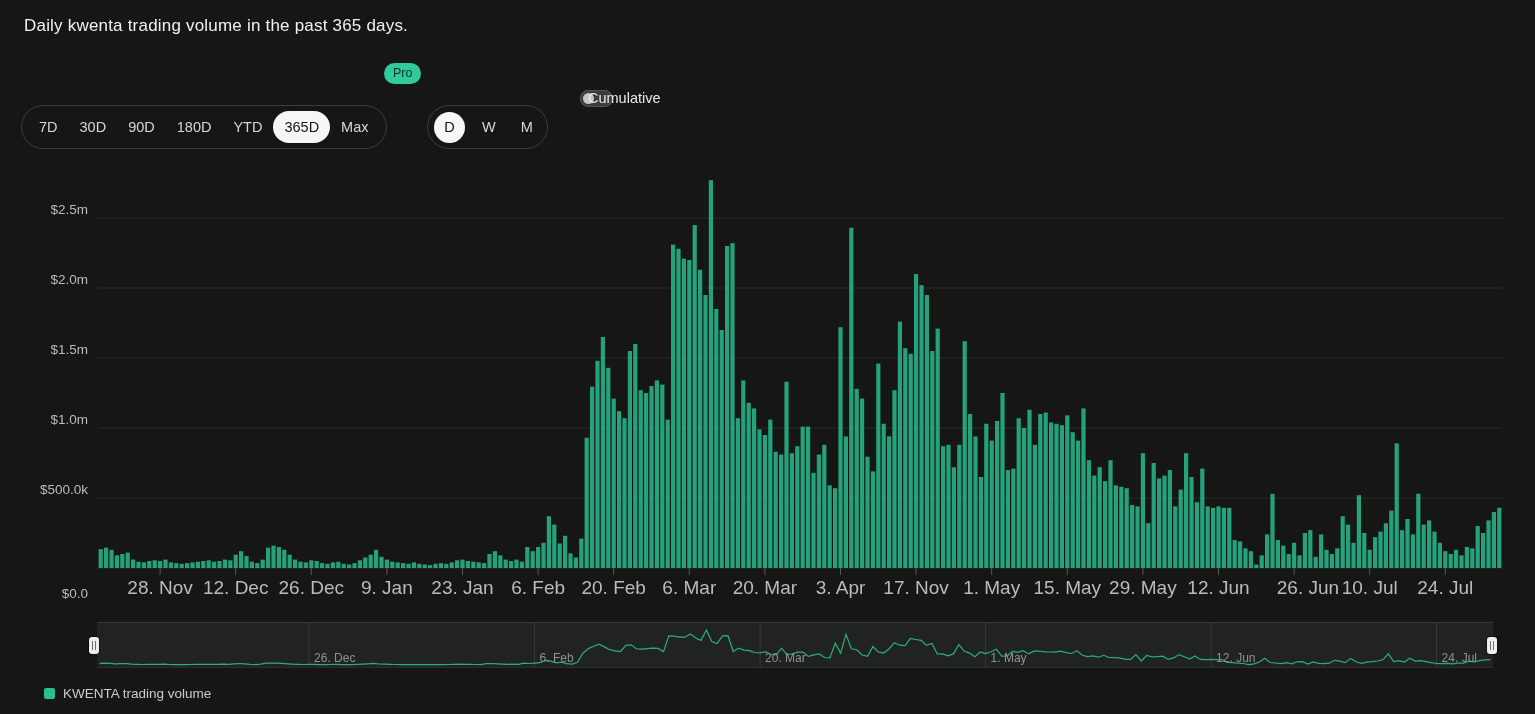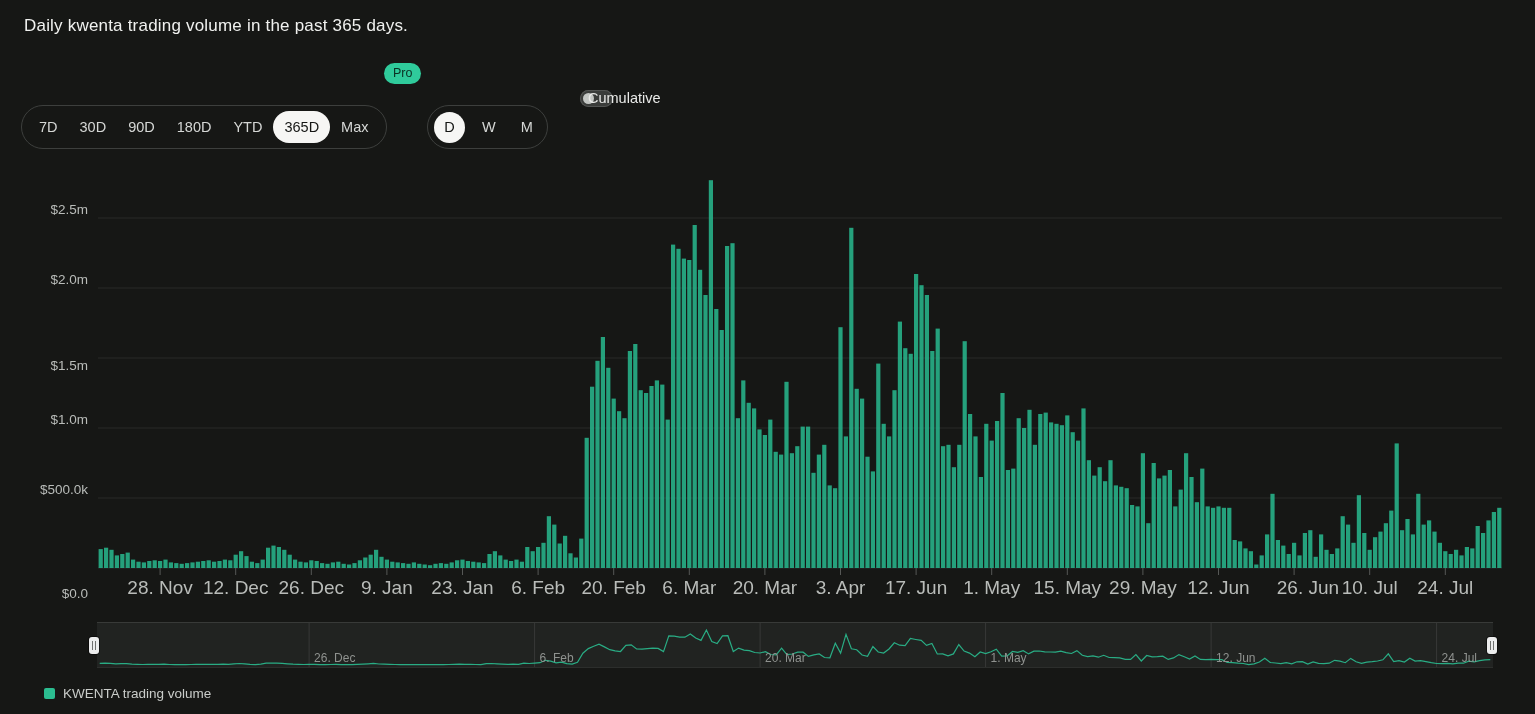--- a/index.html
+++ b/index.html
@@ -354,36 +354,36 @@
       <line x1="1044.9" y1="408" x2="1044.9" y2="415" stroke="#565856" stroke-width="1"></line>
       <line x1="1120.5" y1="408" x2="1120.5" y2="415" stroke="#565856" stroke-width="1"></line>
       <line x1="1196.1000000000001" y1="408" x2="1196.1000000000001" y2="415" stroke="#565856" stroke-width="1"></line>
       <line x1="1271.7" y1="408" x2="1271.7" y2="415" stroke="#565856" stroke-width="1"></line>
       <line x1="1347.3000000000002" y1="408" x2="1347.3000000000002" y2="415" stroke="#565856" stroke-width="1"></line>
     </svg>
   <div id="y-labels">
       <div class="y-label" style="top: 553px; margin-top: 34px;">$0.0</div>
       <div class="y-label" style="top: 483px;">$500.0k</div>
       <div class="y-label" style="top: 413px;">$1.0m</div>
-      <div class="y-label" style="top: 343px; margin-top: 16px;">$1.5m</div>
+      <div class="y-label" style="top: 343px;">$1.5m</div>
       <div class="y-label" style="top: 273px;">$2.0m</div>
       <div class="y-label" style="top: 203px;">$2.5m</div>
     </div>
   <div id="x-labels">
       <div class="x-label" style="left: 115.1px;">28. Nov</div>
       <div class="x-label" style="left: 190.7px; text-align: center;">12. Dec</div>
       <div class="x-label" style="left: 266.3px;">26. Dec</div>
       <div class="x-label" style="left: 341.9px;">9. Jan</div>
       <div class="x-label" style="left: 417.5px;">23. Jan</div>
       <div class="x-label" style="left: 493.1px;">6. Feb</div>
       <div class="x-label" style="left: 568.7px;">20. Feb</div>
       <div class="x-label" style="left: 644.3px;">6. Mar</div>
       <div class="x-label" style="left: 719.9px;">20. Mar</div>
       <div class="x-label" style="left: 795.5px;">3. Apr</div>
-      <div class="x-label" style="left: 871.1px;">17. Jun</div>
+      <div class="x-label" style="left: 871.1px;">17. Nov</div>
       <div class="x-label" style="left: 946.7px;">1. May</div>
       <div class="x-label" style="left: 1022.3px;">15. May</div>
       <div class="x-label" style="left: 1097.9px;">29. May</div>
       <div class="x-label" style="left: 1173.5px;">12. Jun</div>
       <div class="x-label" style="left: 1249.1px; text-align: right;">26. Jun</div>
       <div class="x-label" style="left: 1324.7px;">10. Jul</div>
       <div class="x-label" style="left: 1400.3px;">24. Jul</div>
     </div>
 
   <div class="minimap" id="minimap">

